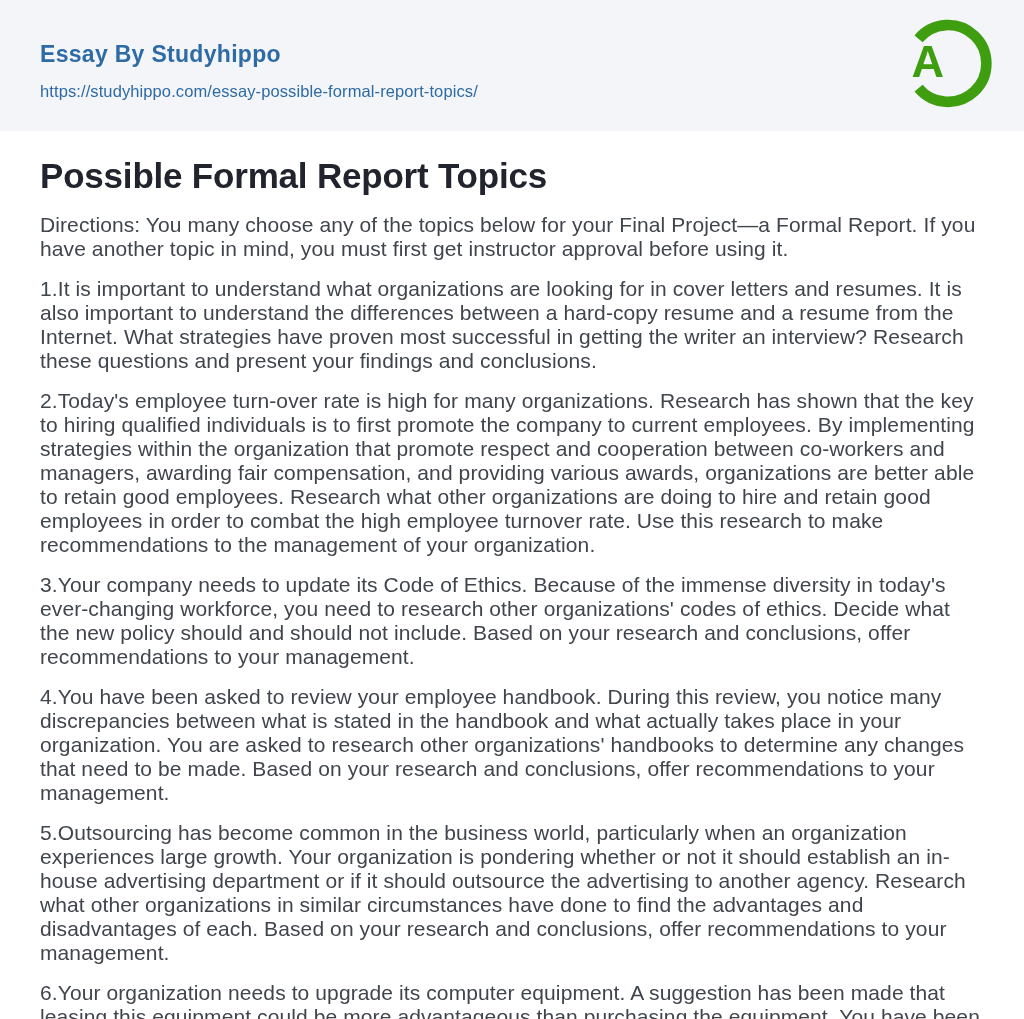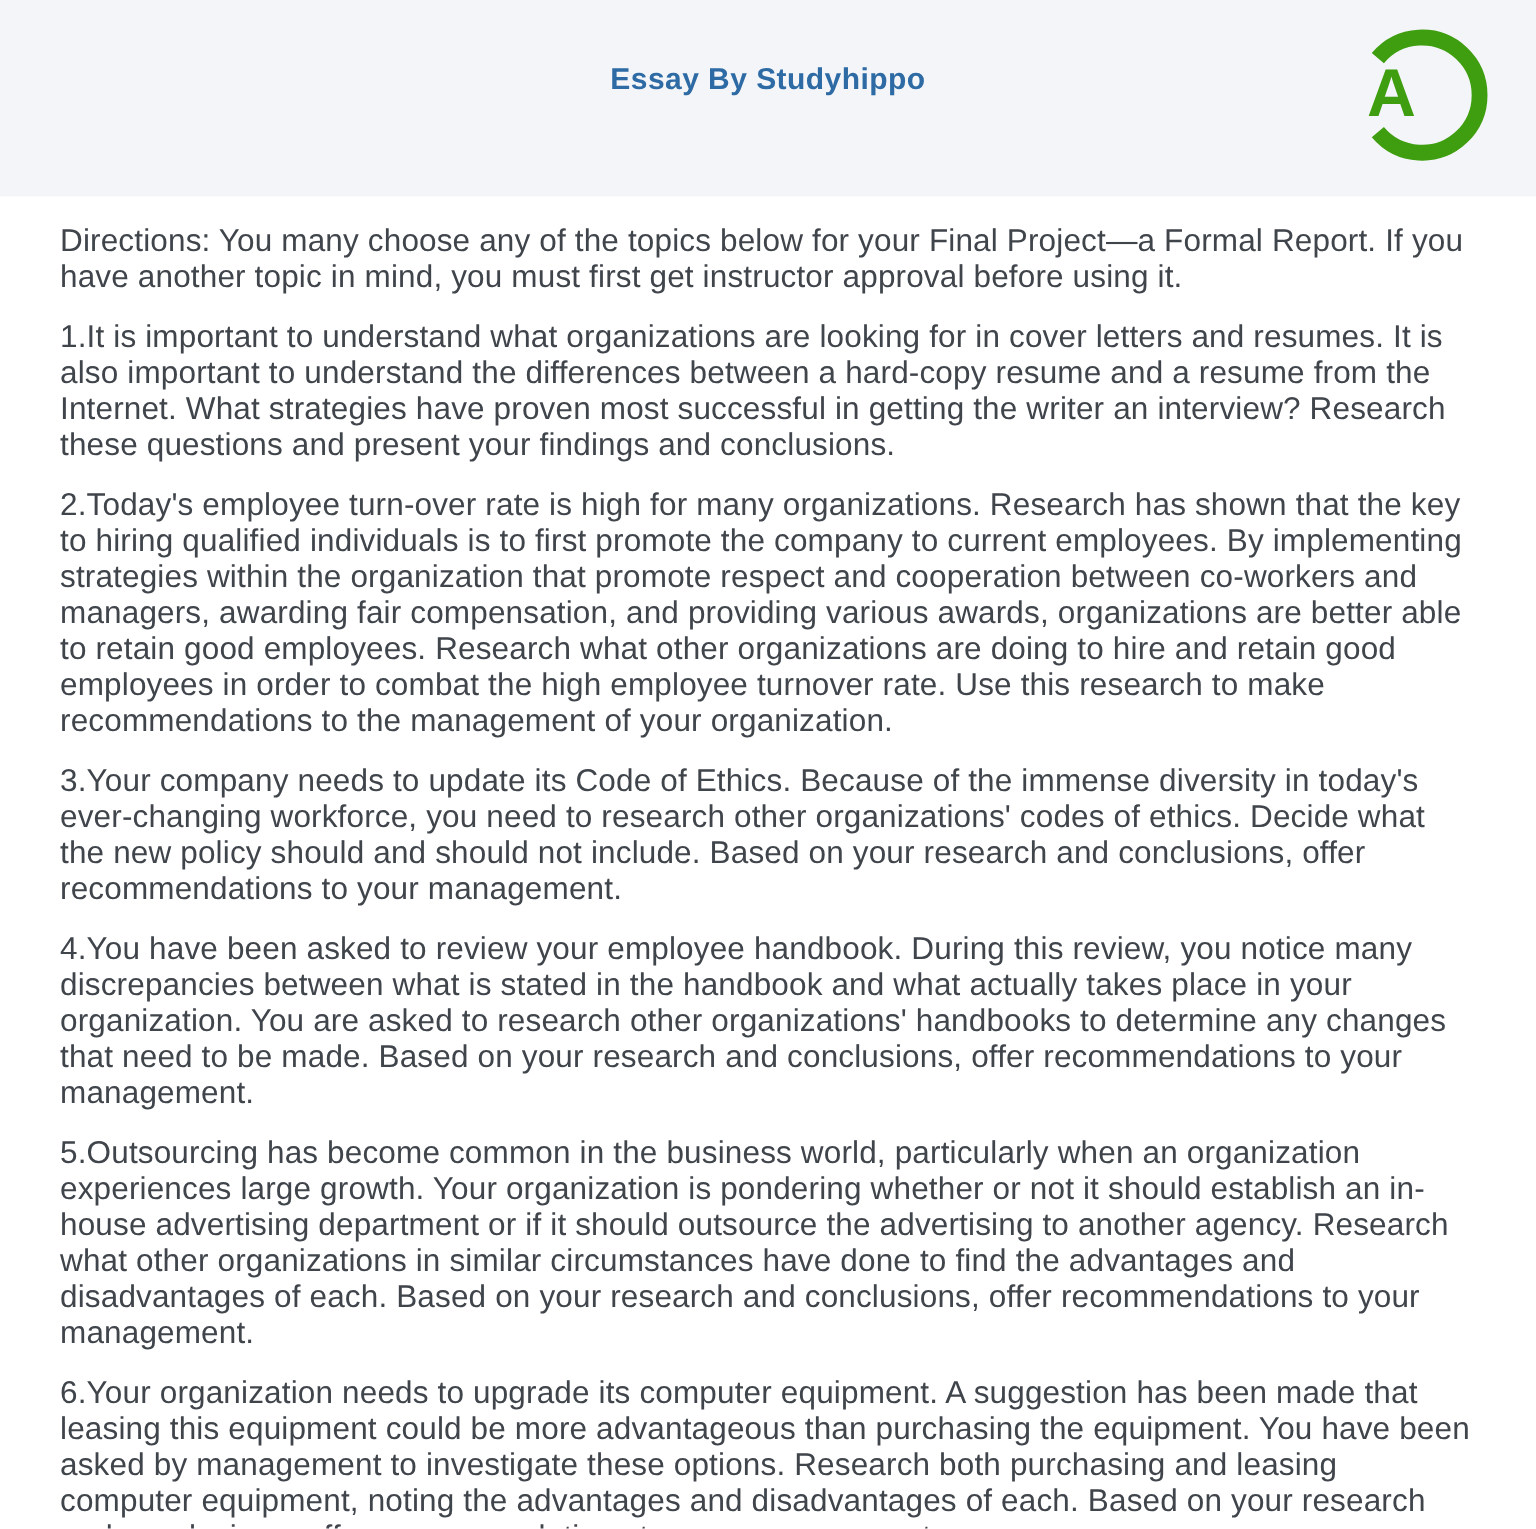--- a/index.html
+++ b/index.html
@@ -19,25 +19,24 @@
     overflow: hidden;
   }
   .site-header {
     position: relative;
     background: var(--header-bg);
     height: 131px;
     padding: 42px 40px 0 40px;
   }
   .site-title {
     color: var(--accent-blue);
-    font-size: 20px;
+    font-size: 23px;
     font-weight: bold;
     letter-spacing: 0.3px;
     line-height: 1.1;
-    text-align: center;
   }
   .source-url {
     display: inline-block;
     margin-top: 15px;
     color: var(--accent-blue);
     font-size: 16.5px;
     text-decoration: none;
     letter-spacing: 0.1px;
   }
   .logo {
@@ -64,29 +63,31 @@
     font-size: 21px;
     line-height: 24px;
     letter-spacing: 0.1px;
   }
 </style>
 </head>
 <body>
 
 <header class="site-header">
   <div class="site-title">Essay By Studyhippo</div>
+  <a class="source-url" href="#">https://studyhippo.com/essay-possible-formal-report-topics/</a>
   <div class="logo">
     <svg viewBox="0 0 100 100" width="96" height="100">
       <path d="M 23.5 25.8 A 40 40 0 1 1 23.5 77.2" fill="none" stroke="#3f9e0f" stroke-width="11" stroke-linecap="butt"></path>
       <text x="33" y="66" text-anchor="middle" font-family="Liberation Sans, sans-serif" font-size="47" font-weight="bold" fill="#3f9e0f">A</text>
     </svg>
   </div>
 </header>
 
 <main class="doc-main">
+  <h1 class="doc-title">Possible Formal Report Topics</h1>
   <p class="doc-paragraph">Directions: You many choose any of the topics below for your Final Project—a Formal Report. If you have another topic in mind, you must first get instructor approval before using it.</p>
   <p class="doc-paragraph">1.It is important to understand what organizations are looking for in cover letters and resumes. It is also important to understand the differences between a hard-copy resume and a resume from the Internet. What strategies have proven most successful in getting the writer an interview? Research these questions and present your findings and conclusions.</p>
   <p class="doc-paragraph">2.Today's employee turn-over rate is high for many organizations. Research has shown that the key to hiring qualified individuals is to first promote the company to current employees. By implementing strategies within the organization that promote respect and cooperation between co-workers and managers, awarding fair compensation, and providing various awards, organizations are better able to retain good employees. Research what other organizations are doing to hire and retain good employees in order to combat the high employee turnover rate. Use this research to make recommendations to the management of your organization.</p>
   <p class="doc-paragraph">3.Your company needs to update its Code of Ethics. Because of the immense diversity in today's ever-changing workforce, you need to research other organizations' codes of ethics. Decide what the new policy should and should not include. Based on your research and conclusions, offer recommendations to your management.</p>
   <p class="doc-paragraph">4.You have been asked to review your employee handbook. During this review, you notice many discrepancies between what is stated in the handbook and what actually takes place in your organization. You are asked to research other organizations' handbooks to determine any changes that need to be made. Based on your research and conclusions, offer recommendations to your management.</p>
   <p class="doc-paragraph">5.Outsourcing has become common in the business world, particularly when an organization experiences large growth. Your organization is pondering whether or not it should establish an in-house advertising department or if it should outsource the advertising to another agency. Research what other organizations in similar circumstances have done to find the advantages and disadvantages of each. Based on your research and conclusions, offer recommendations to your management.</p>
   <p class="doc-paragraph">6.Your organization needs to upgrade its computer equipment. A suggestion has been made that leasing this equipment could be more advantageous than purchasing the equipment. You have been asked by management to investigate these options. Research both purchasing and leasing computer equipment, noting the advantages and disadvantages of each. Based on your research and conclusions, offer recommendations to your management.</p>
 </main>
 
 </body></html>

